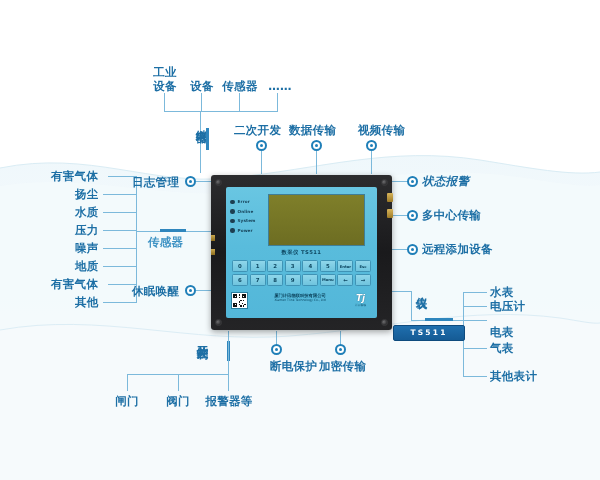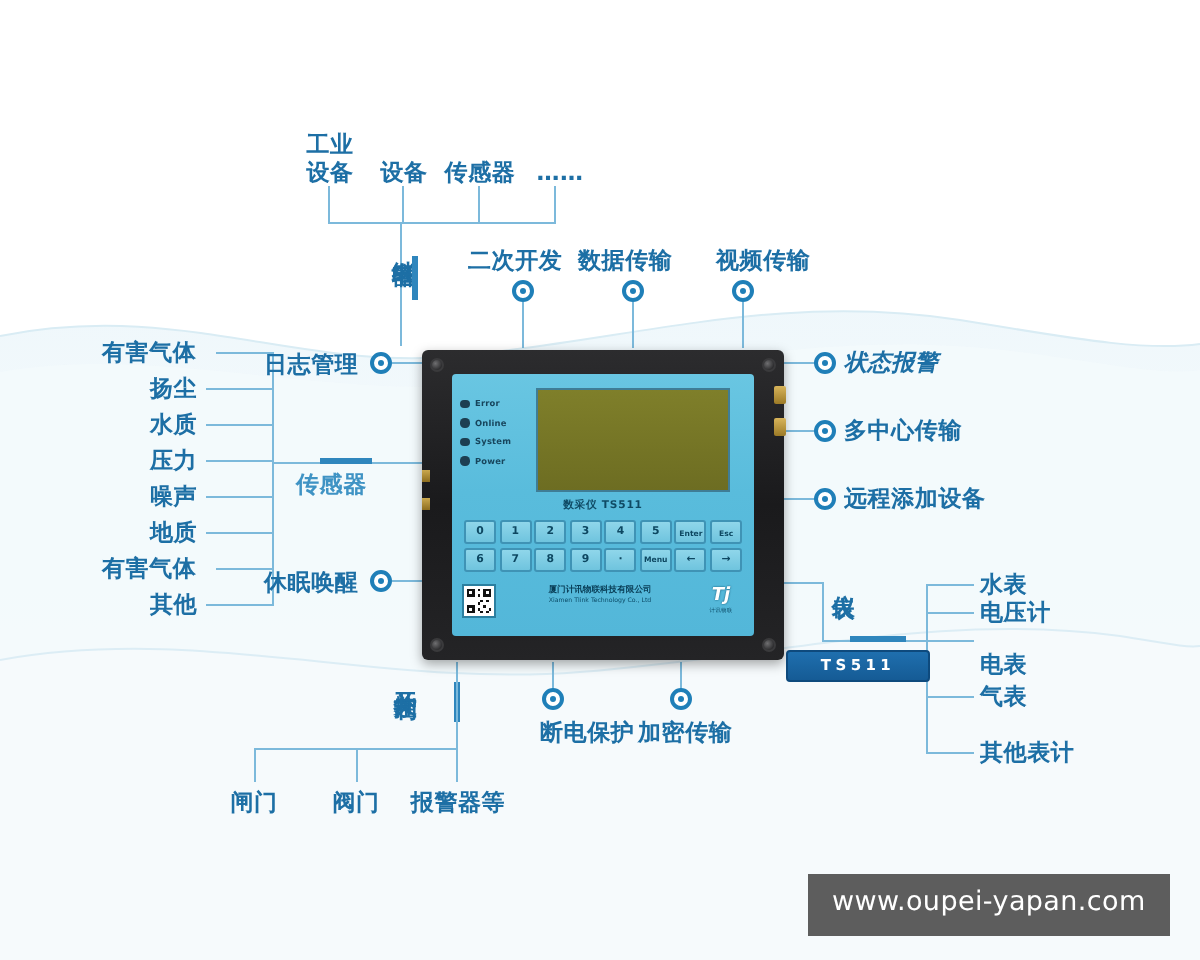--- a/index.html
+++ b/index.html
@@ -380,15 +380,14 @@
         <div class="sub">计讯物联</div>
       </div>
 
     </div>
   </div>
 
   <div id="caption">
     <div class="c-model">TS511</div>
   </div>
 
-  <div id="watermark">www.oupei-yapan.com</div>
 
 </div>
 
 </body></html>

